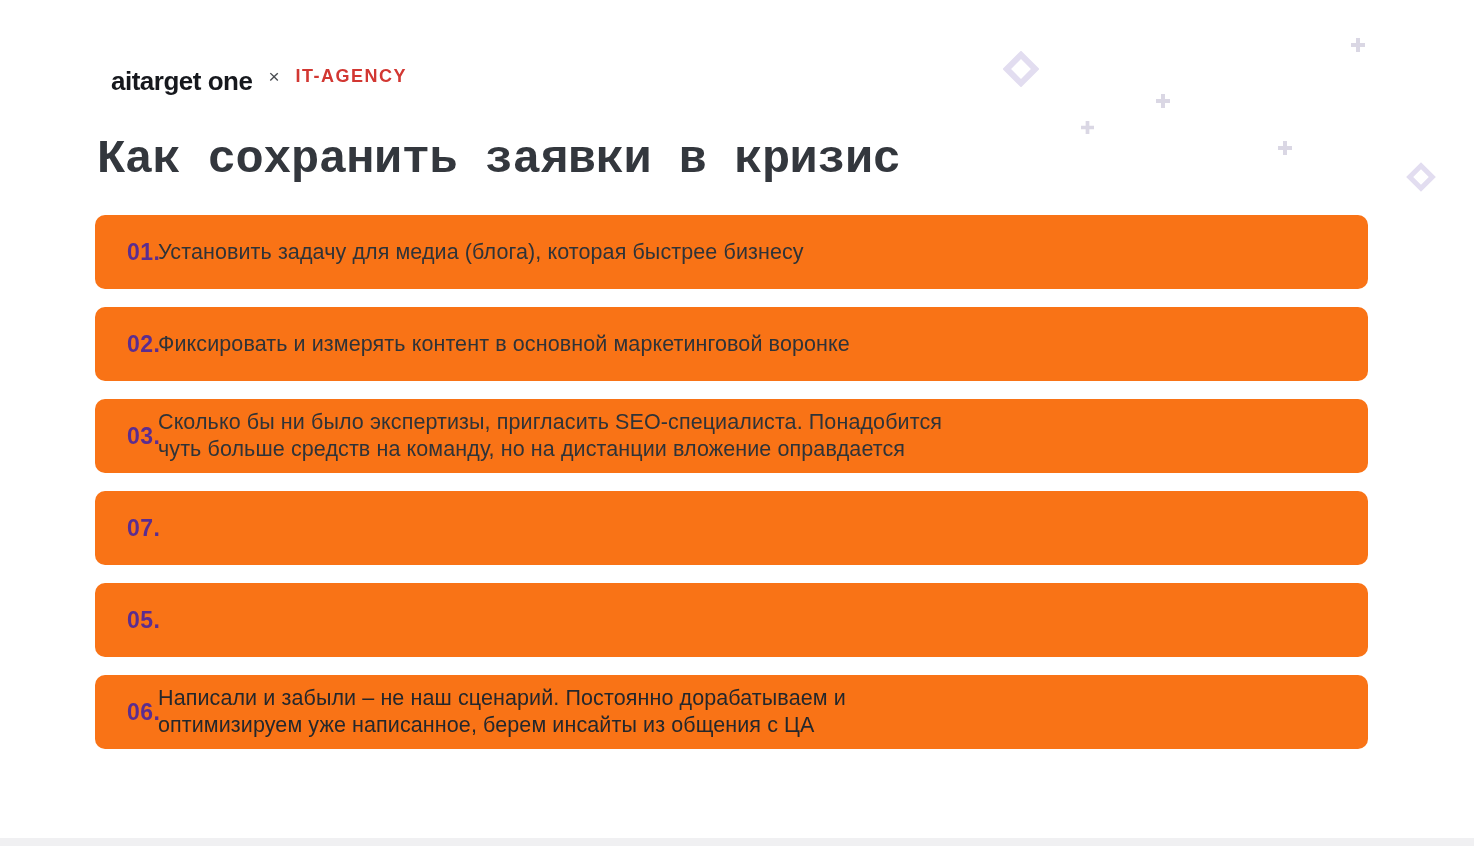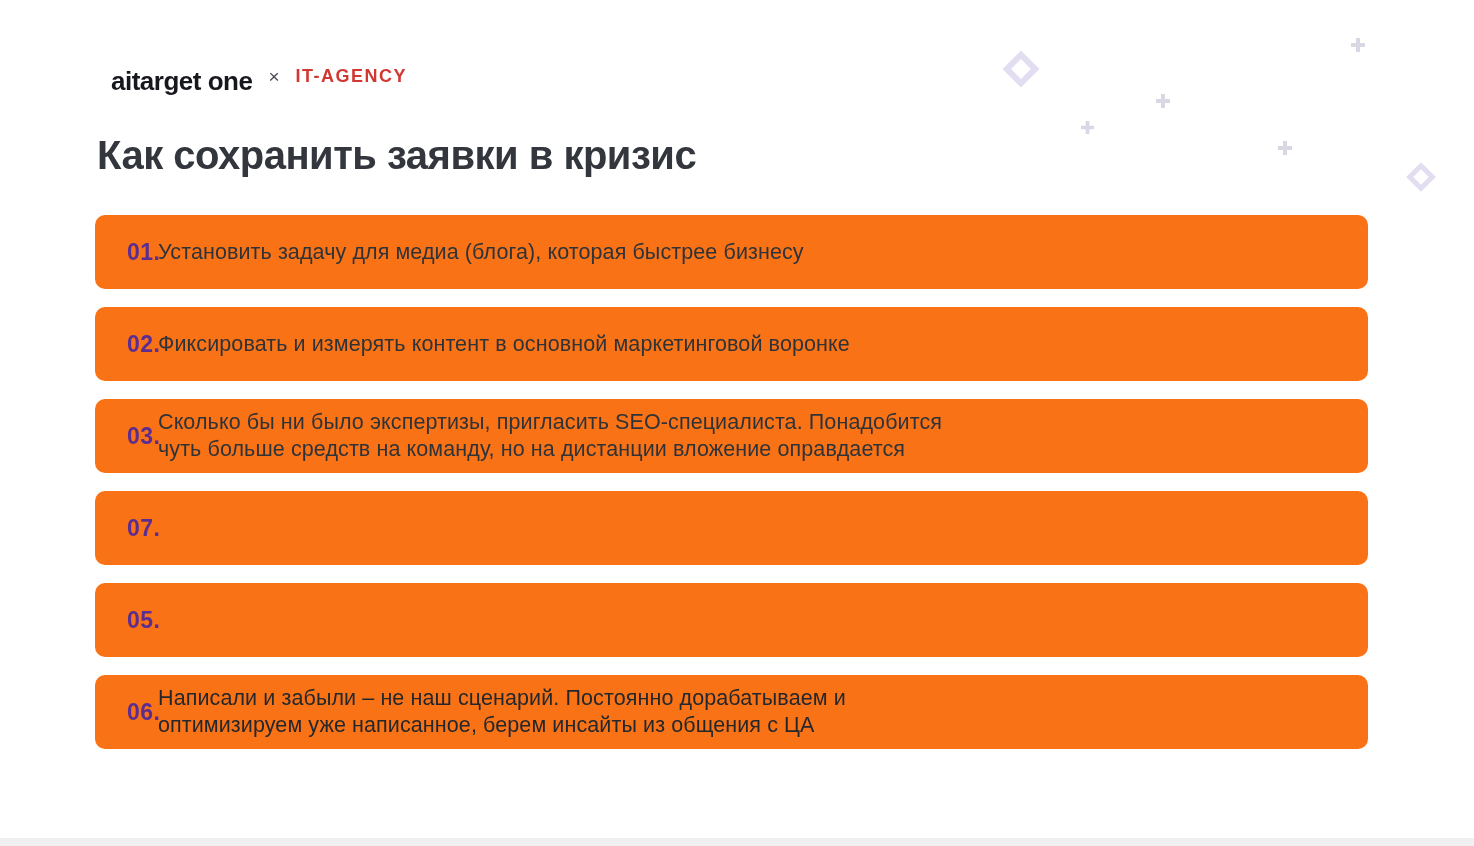--- a/index.html
+++ b/index.html
@@ -47,24 +47,25 @@
     font-size: 18px;
     font-weight: 800;
     letter-spacing: 1.5px;
     color: #d23732;
   }
   
   .page-title {
     position: absolute;
     left: 97px;
     top: 133px;
-    font-size: 40px;
+    font-size: 47px;
     font-weight: 800;
     letter-spacing: -0.5px;
     color: #33373d;
+    font-family: Liberation Mono, monospace;
   }
   
   .list {
     position: absolute;
     left: 95px;
     top: 215px;
     width: 1273px;
   }
   .list-item {
     display: flex;

